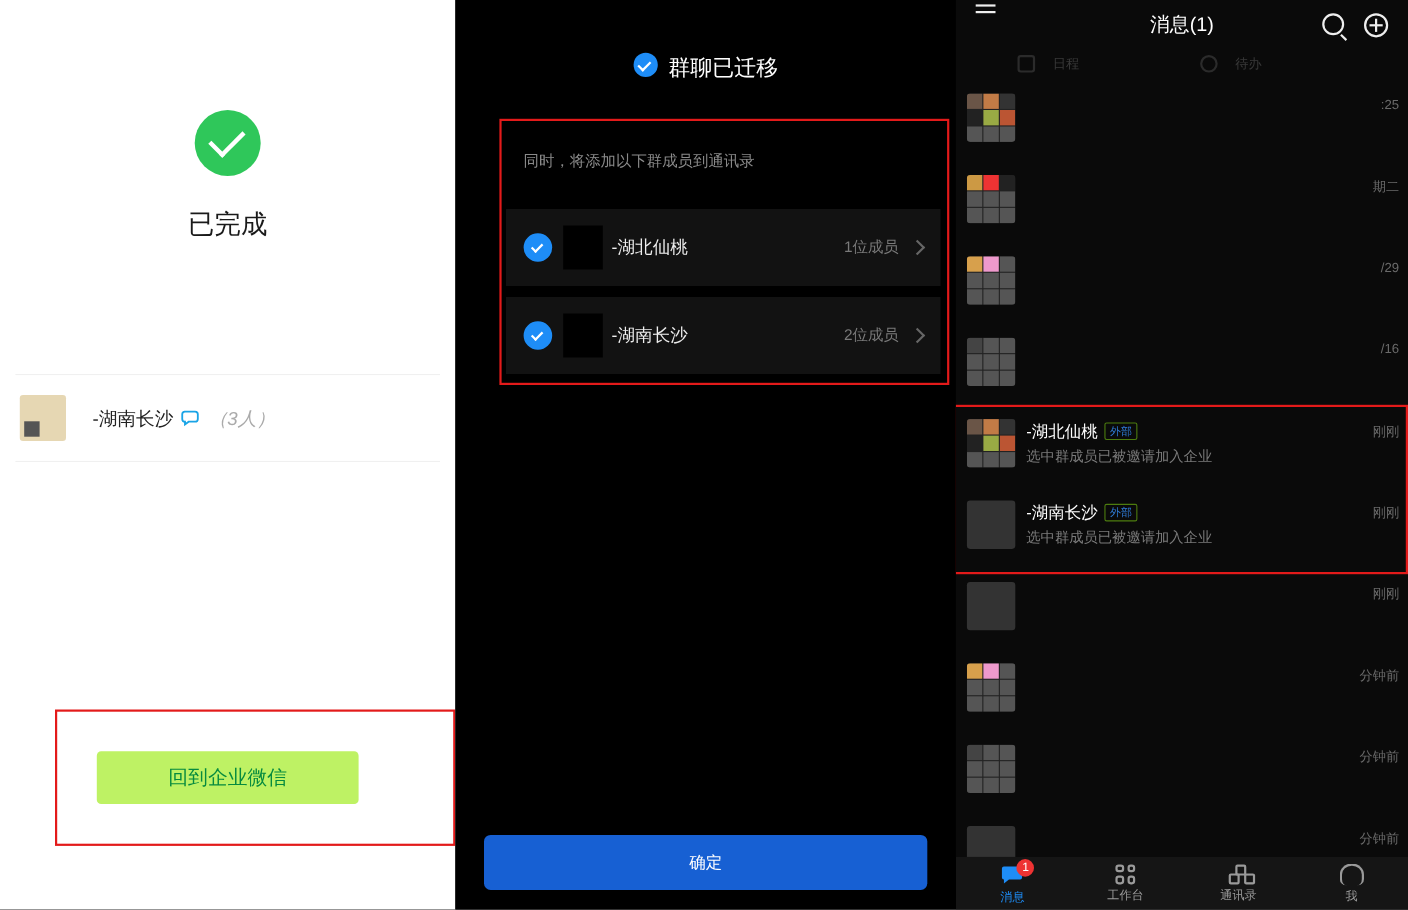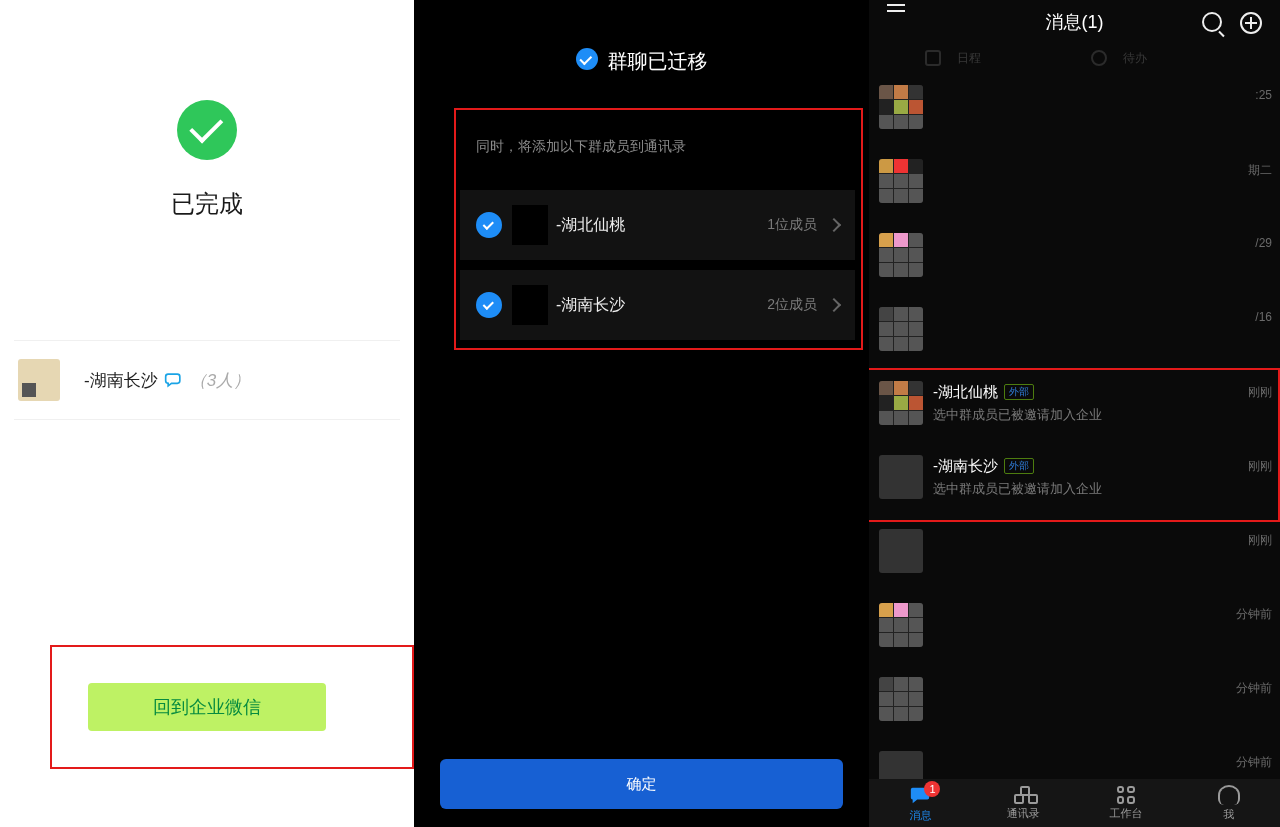--- a/index.html
+++ b/index.html
@@ -352,31 +352,31 @@
 
     <div class="btm">
       <div class="cell active">
         <svg class="bubble-svg" viewBox="0 0 24 24">
             <path fill="#1e8df7" d="M4 4h16a2 2 0 012 2v9a2 2 0 01-2 2H9l-5 4v-4a2 2 0 01-2-2V6a2 2 0 012-2z"></path>
           </svg>
         <div class="badge">1</div>
         <span>消息</span>
       </div>
       <div class="cell">
+        <div class="grid4">
+            <div></div>
+            <div></div>
+            <div></div>
+            <div></div>
+          </div>
+        <span>工作台</span>
+      </div>
+      <div class="cell">
         <div class="tree"></div>
         <span>通讯录</span>
-      </div>
-      <div class="cell">
-        <div class="grid4">
-            <div></div>
-            <div></div>
-            <div></div>
-            <div></div>
-          </div>
-        <span>工作台</span>
       </div>
       <div class="cell">
         <div class="person"></div>
         <span>我</span>
       </div>
     </div>
   </div>
 
 </div>
 

